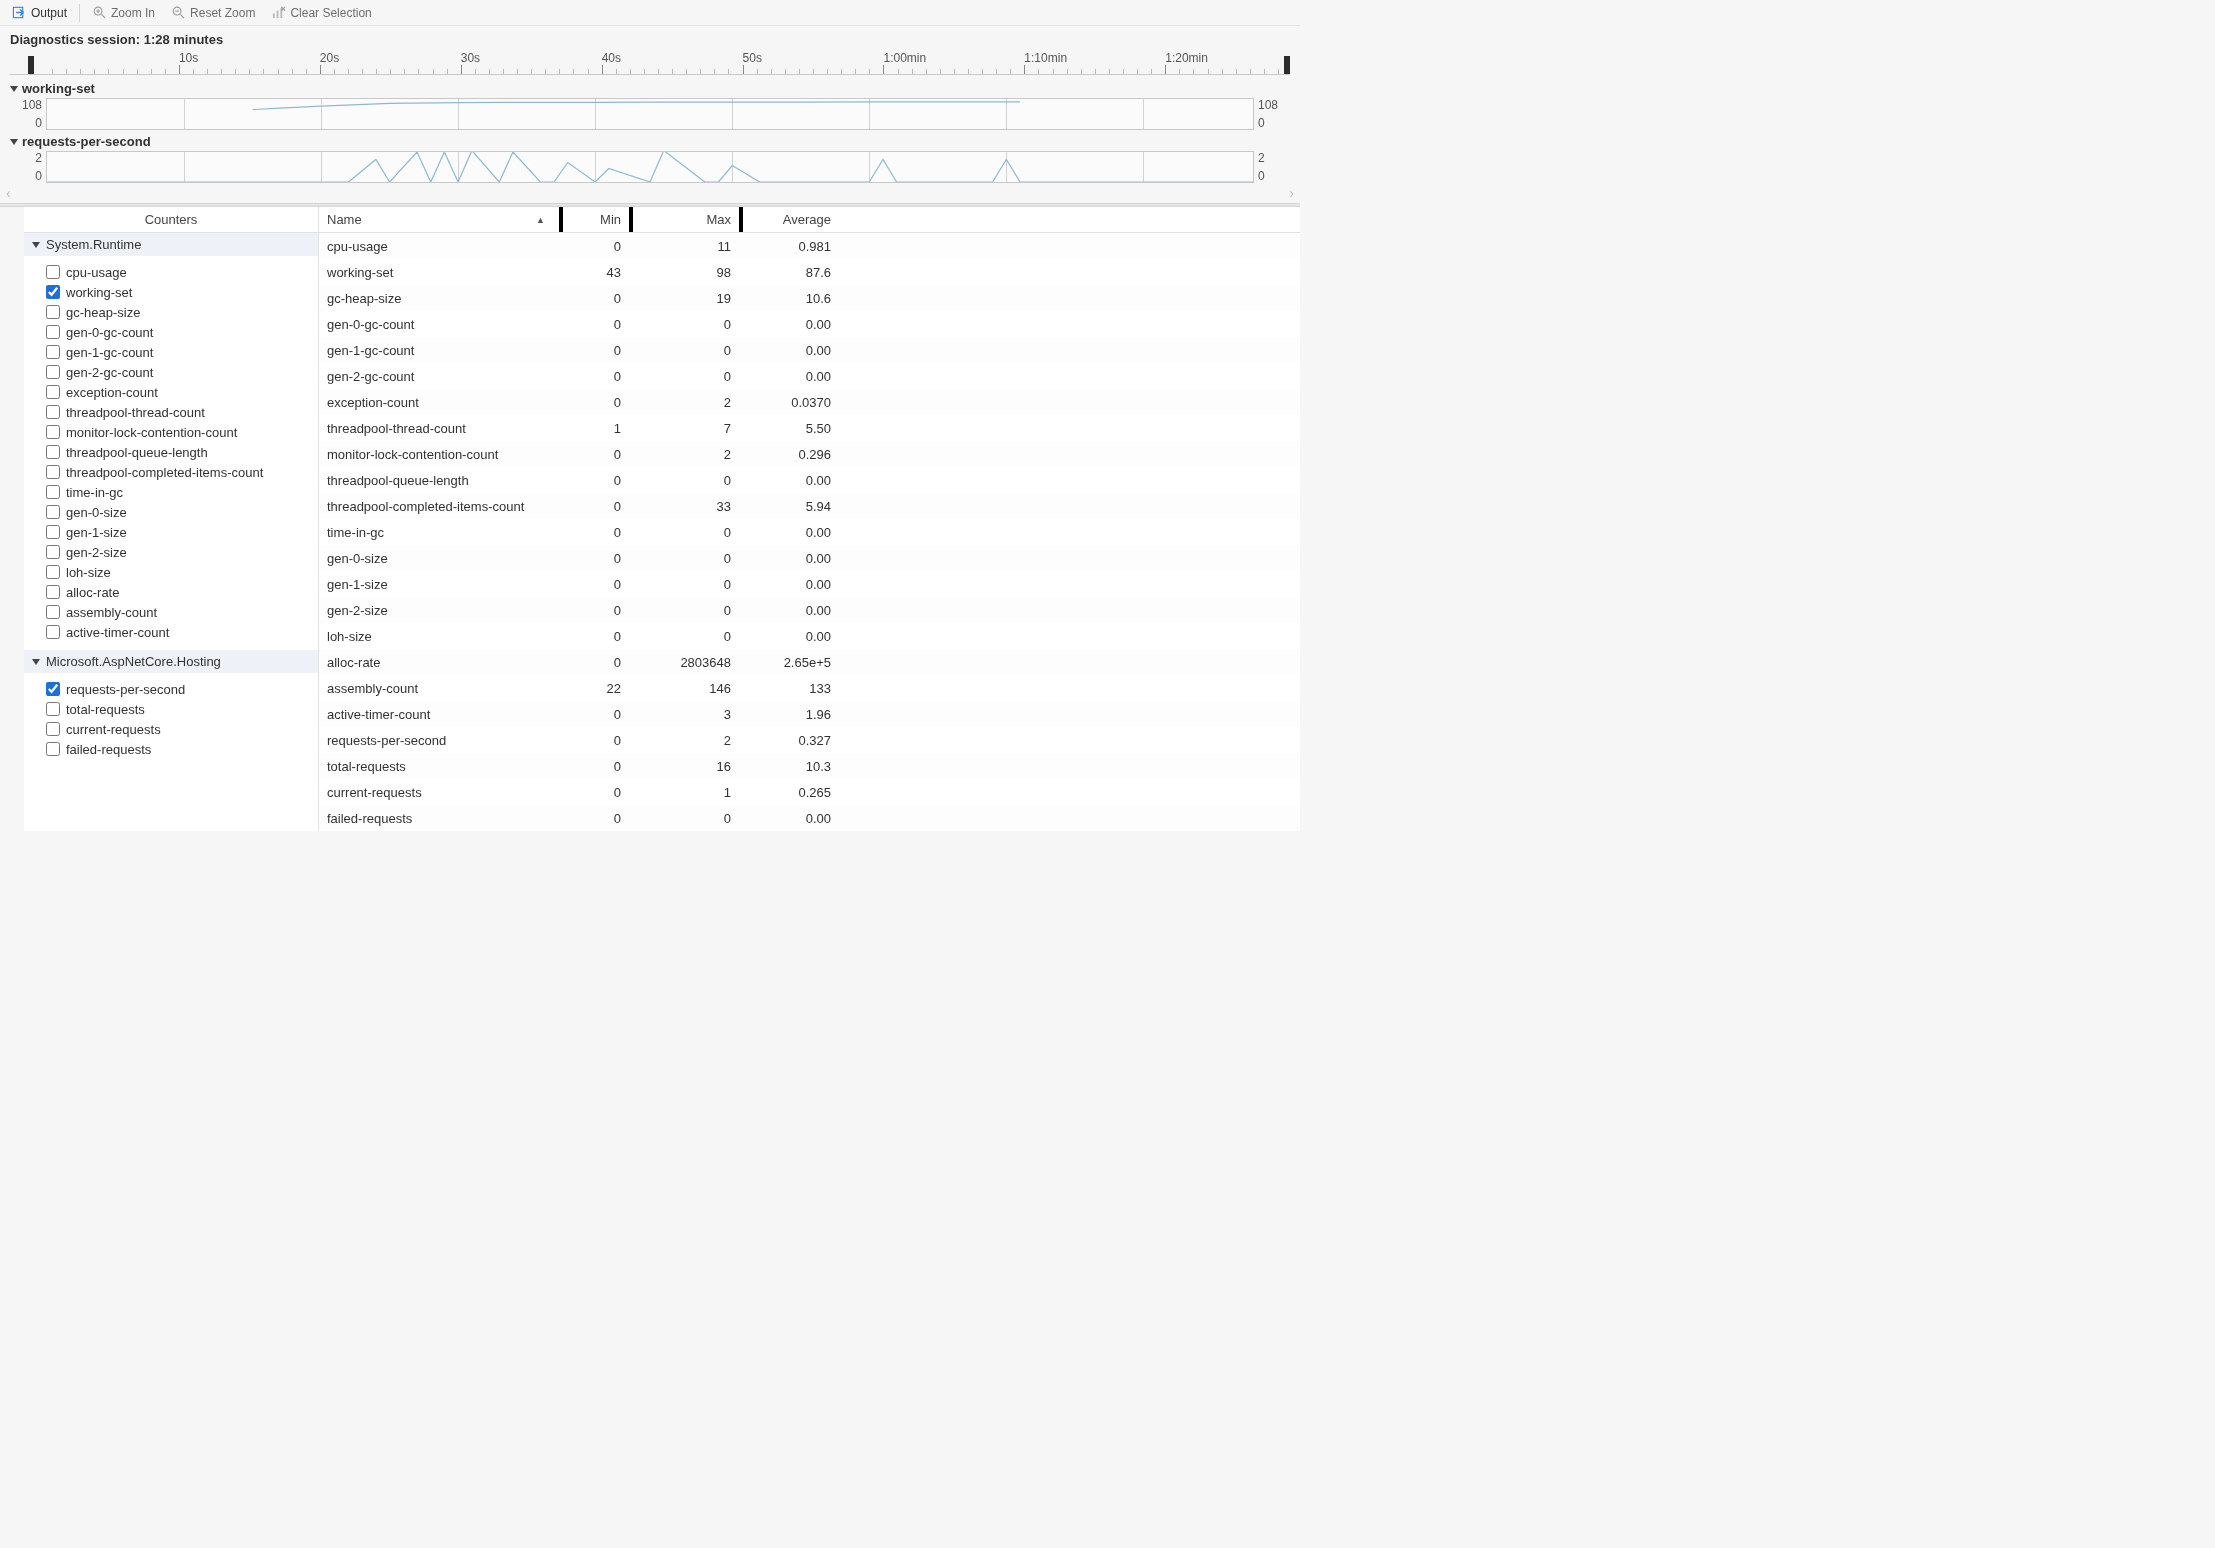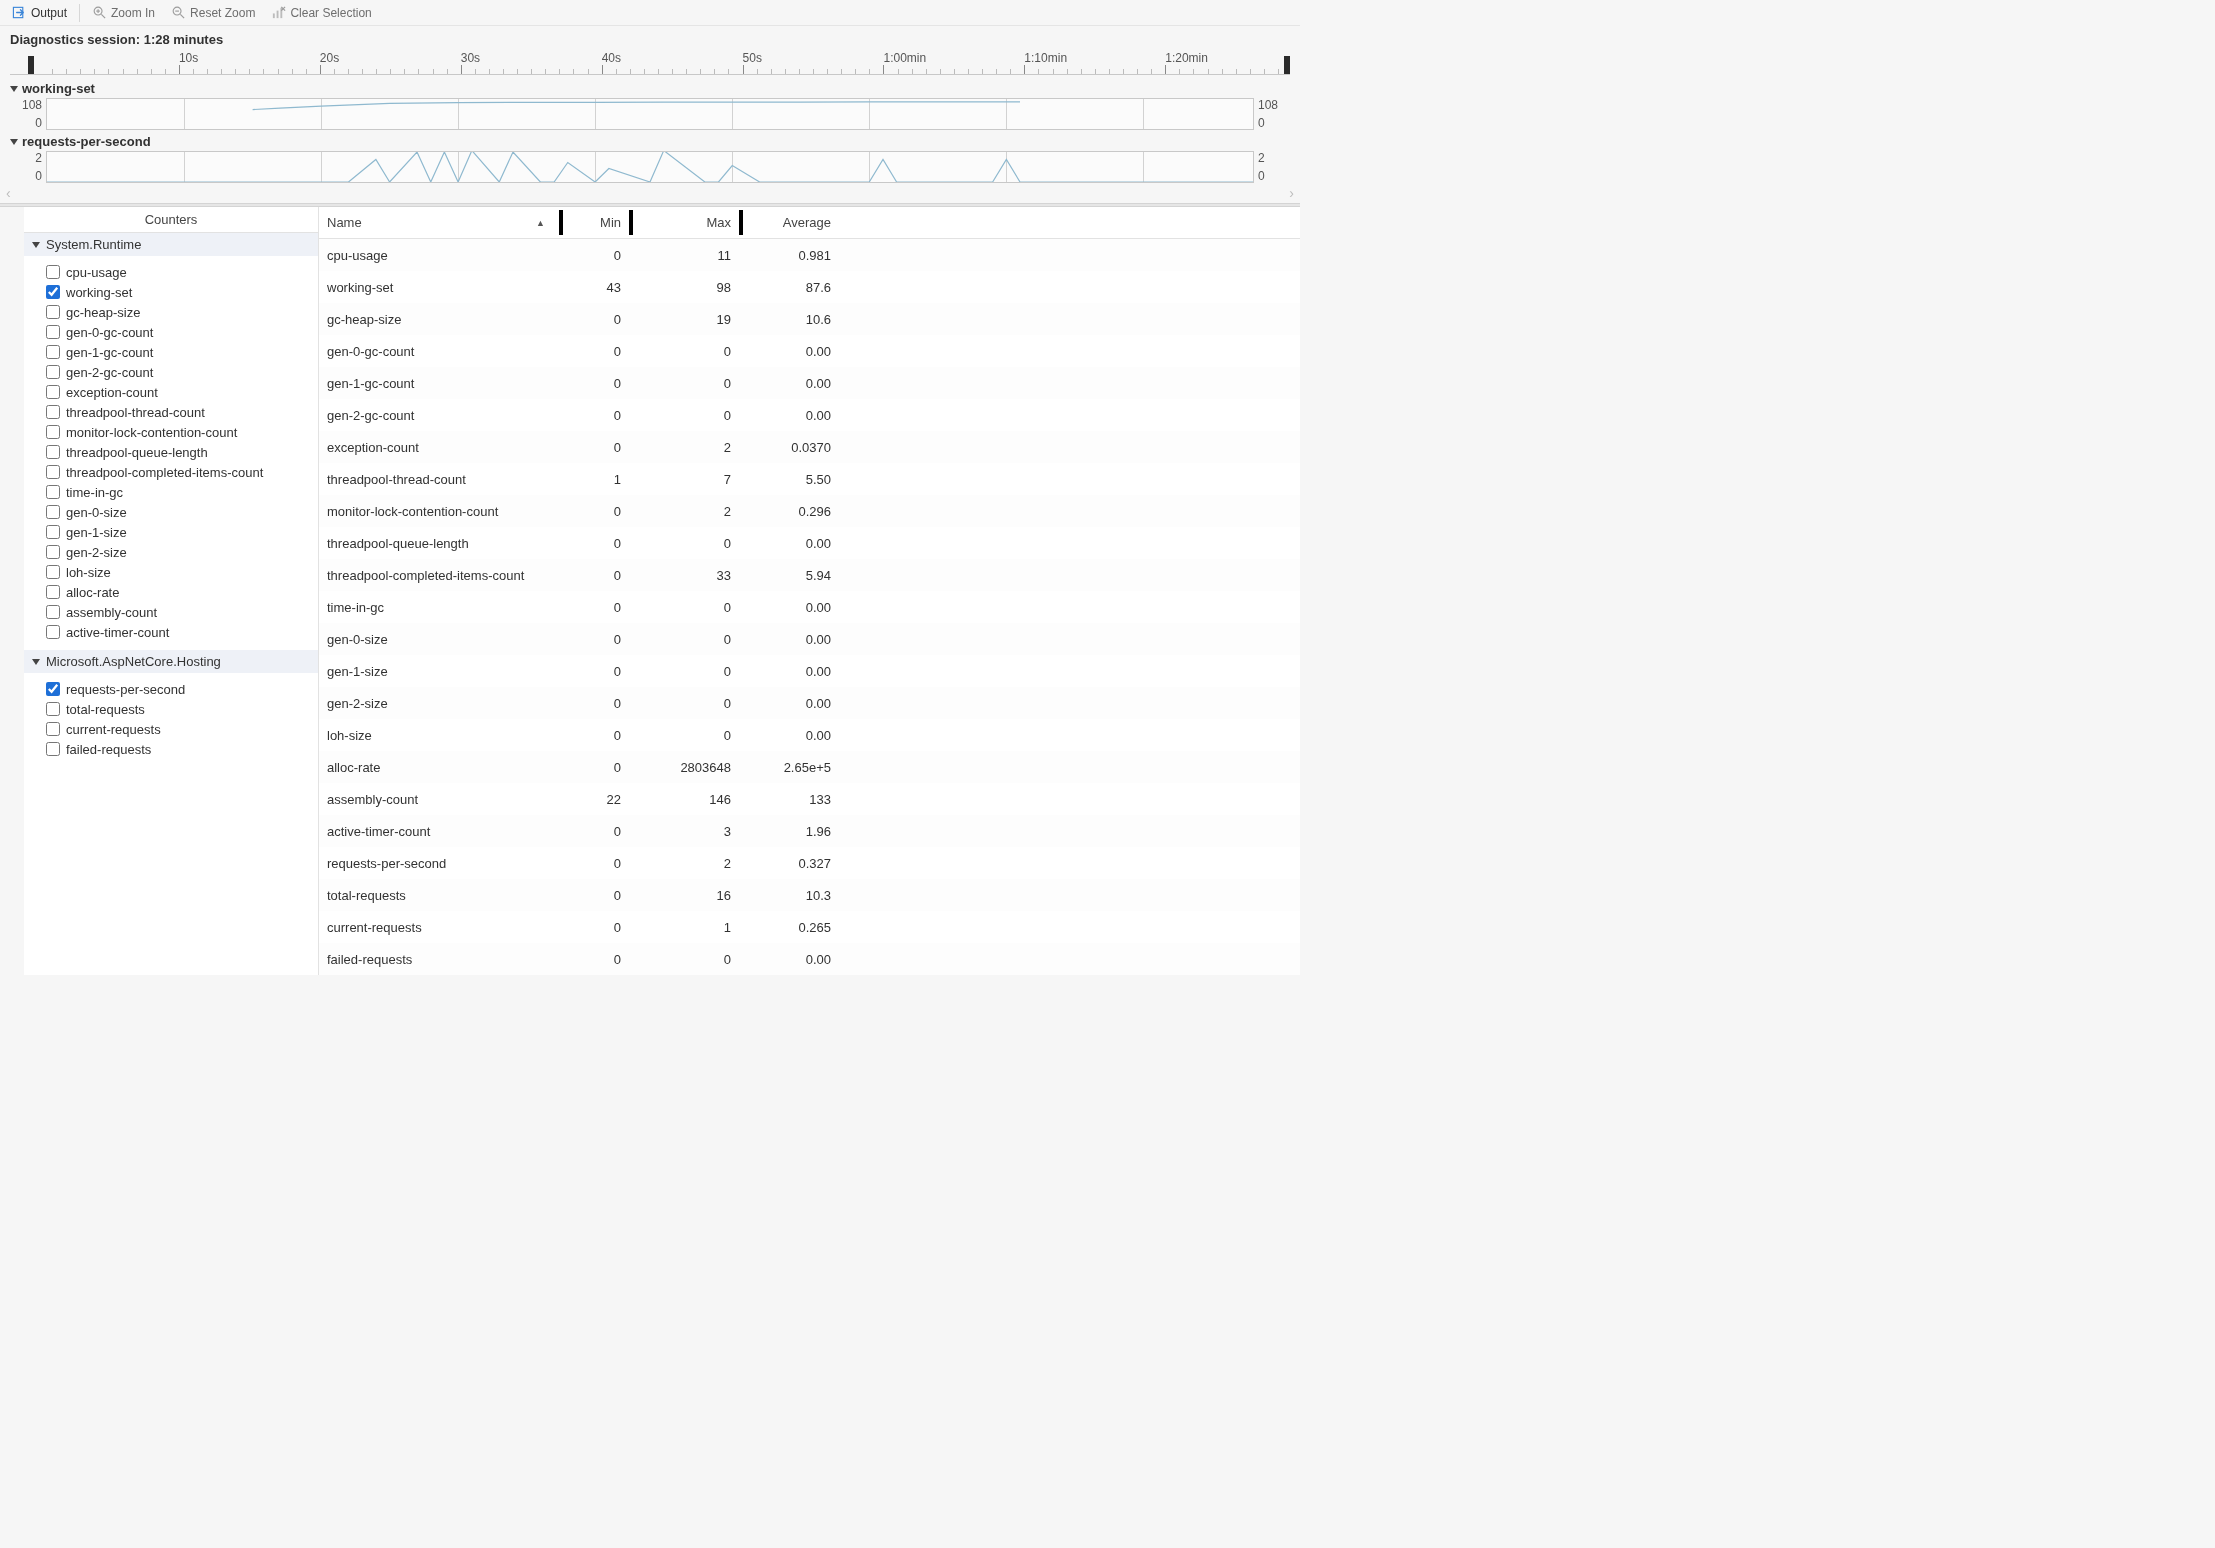--- a/index.html
+++ b/index.html
@@ -161,21 +161,21 @@
   .tree-item span { white-space:nowrap; }
 
   
   .tbl {
     font-size:13px;
   }
   .tbl-row {
     display:grid;
     grid-template-columns: 240px 70px 110px 100px;
     align-items:center;
-    height:32px;
+    height:26px;
   }
   .tbl-head {
     border-bottom:1px solid #e2e2e2;
     background:#fff;
     color:#444;
   }
   .tbl-head .cell { padding: 5px 8px; position:relative; }
   .tbl-head .num { text-align:right; }
   .tbl-head .name { display:flex; align-items:center; justify-content:space-between;}
   .tbl-head .sort-ind {

